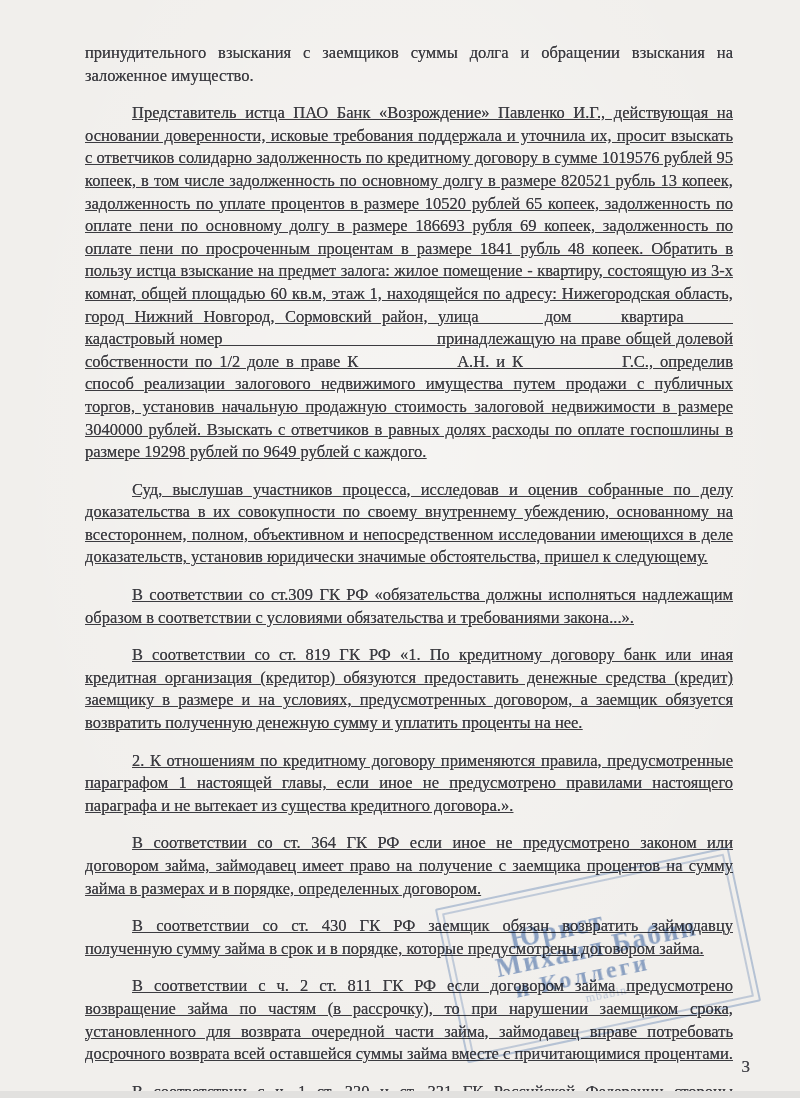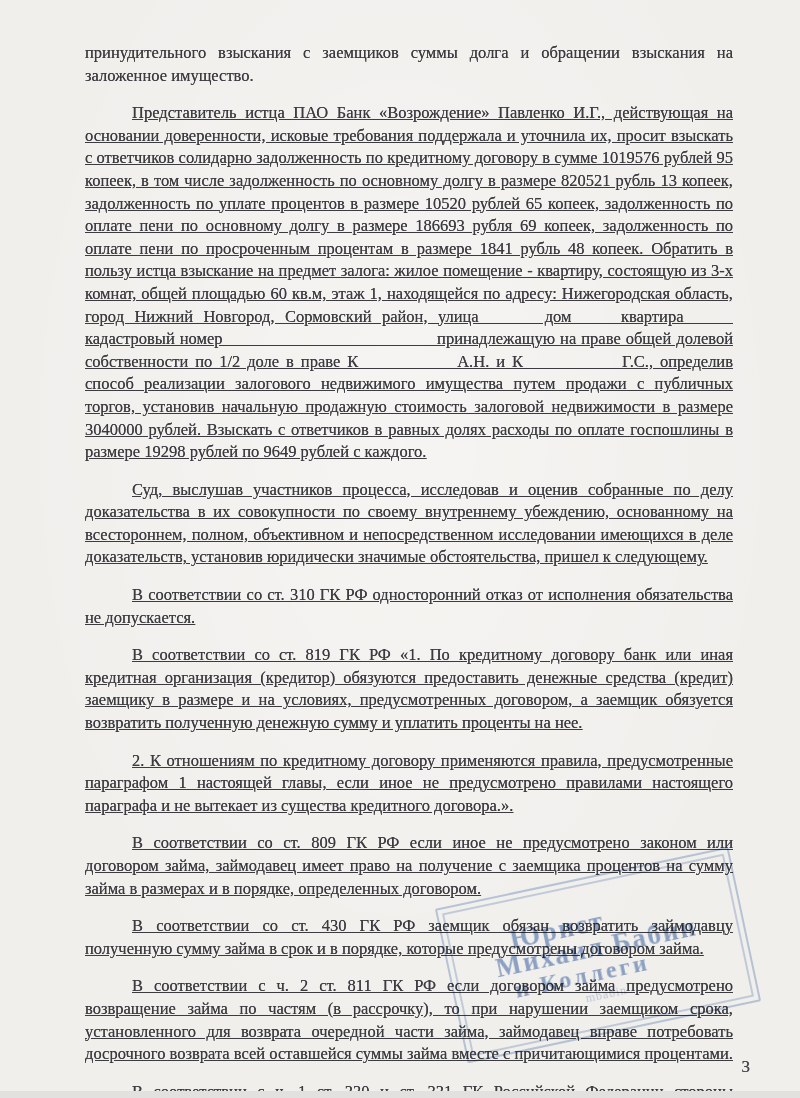--- a/index.html
+++ b/index.html
@@ -67,24 +67,24 @@
 </style>
 </head>
 <body>
 
 <div class="page">
 
   <div class="text-block">
     <p>принудительного взыскания с заемщиков суммы долга и обращении взыскания на заложенное имущество.</p>
     <p class="indent">Представитель истца ПАО Банк «Возрождение» Павленко И.Г., действующая на основании доверенности, исковые требования поддержала и уточнила их, просит взыскать с ответчиков солидарно задолженность по кредитному договору в сумме 1019576 рублей 95 копеек, в том числе задолженность по основному долгу в размере 820521 рубль 13 копеек, задолженность по уплате процентов в размере 10520 рублей 65 копеек, задолженность по оплате пени по основному долгу в размере 186693 рубля 69 копеек, задолженность по оплате пени по просроченным процентам в размере 1841 рубль 48 копеек. Обратить в пользу истца взыскание на предмет залога: жилое помещение - квартиру, состоящую из 3-х комнат, общей площадью 60 кв.м, этаж 1, находящейся по адресу: Нижегородская область, город Нижний Новгород, Сормовский район, улица    дом   квартира   кадастровый номер             принадлежащую на праве общей долевой собственности по 1/2 доле в праве К      А.Н. и К      Г.С., определив способ реализации залогового недвижимого имущества путем продажи с публичных торгов, установив начальную продажную стоимость залоговой недвижимости в размере 3040000 рублей. Взыскать с ответчиков в равных долях расходы по оплате госпошлины в размере 19298 рублей по 9649 рублей с каждого.</p>
     <p class="indent">Суд, выслушав участников процесса, исследовав и оценив собранные по делу доказательства в их совокупности по своему внутреннему убеждению, основанному на всестороннем, полном, объективном и непосредственном исследовании имеющихся в деле доказательств, установив юридически значимые обстоятельства, пришел к следующему.</p>
-    <p class="indent">В соответствии со ст. 310 ГК РФ односторонний отказ от исполнения обязательства не допускается.</p>
+    <p class="indent">В соответствии со ст.309 ГК РФ «обязательства должны исполняться надлежащим образом в соответствии с условиями обязательства и требованиями закона...».</p>
     <p class="indent">В соответствии со ст. 819 ГК РФ «1. По кредитному договору банк или иная кредитная организация (кредитор) обязуются предоставить денежные средства (кредит) заемщику в размере и на условиях, предусмотренных договором, а заемщик обязуется возвратить полученную денежную сумму и уплатить проценты на нее.</p>
     <p class="indent">2. К отношениям по кредитному договору применяются правила, предусмотренные параграфом 1 настоящей главы, если иное не предусмотрено правилами настоящего параграфа и не вытекает из существа кредитного договора.».</p>
-    <p class="indent">В соответствии со ст. 809 ГК РФ если иное не предусмотрено законом или договором займа, займодавец имеет право на получение с заемщика процентов на сумму займа в размерах и в порядке, определенных договором.</p>
+    <p class="indent">В соответствии со ст. 364 ГК РФ если иное не предусмотрено законом или договором займа, займодавец имеет право на получение с заемщика процентов на сумму займа в размерах и в порядке, определенных договором.</p>
     <p class="indent">В соответствии со ст. 430 ГК РФ заемщик обязан возвратить займодавцу полученную сумму займа в срок и в порядке, которые предусмотрены договором займа.</p>
     <p class="indent">В соответствии с ч. 2 ст. 811 ГК РФ если договором займа предусмотрено возвращение займа по частям (в рассрочку), то при нарушении заемщиком срока, установленного для возврата очередной части займа, займодавец вправе потребовать досрочного возврата всей оставшейся суммы займа вместе с причитающимися процентами.</p>
     <p class="indent">В соответствии с ч. 1 ст. 330 и ст. 331 ГК Российской Федерации стороны кредитного договора могут установить, что в случае неисполнения либо ненадлежащего исполнения заемщиком обязательства, последний обязан уплатить кредитору неустойку в согласованном сторонами при подписании кредитного договора размере.</p>
   </div>
 
   <div class="stamp">
     <div class="stamp-inner">
       <div class="stamp-line1">Юрист</div>
       <div class="stamp-line2">Михаил Бабин</div>
       <div class="stamp-line3">и Коллеги</div>

